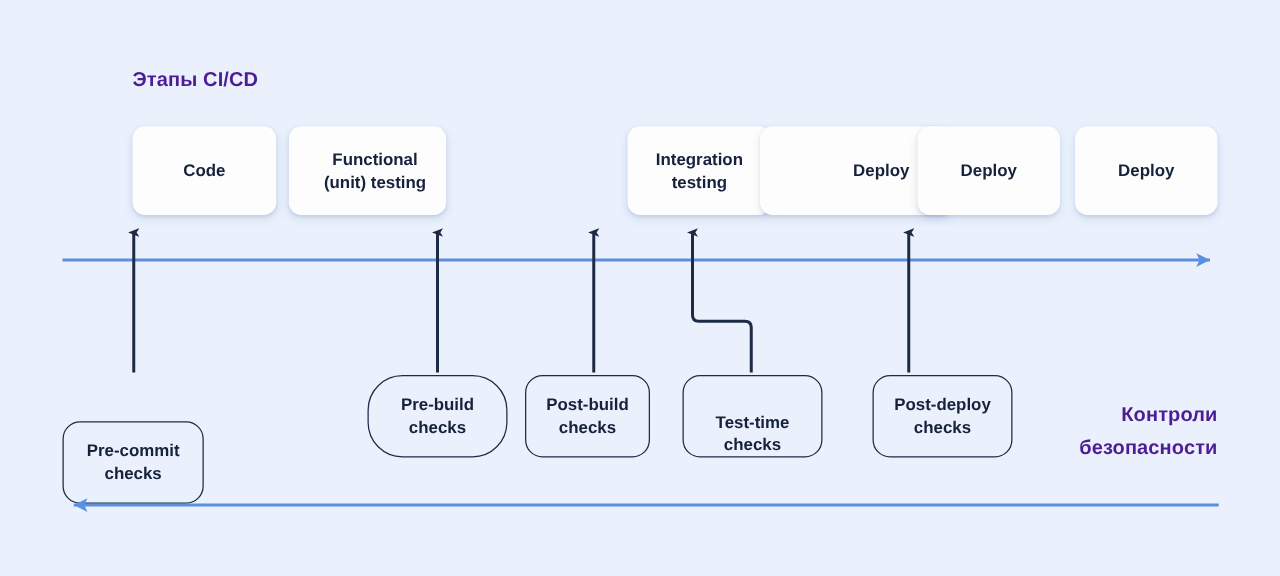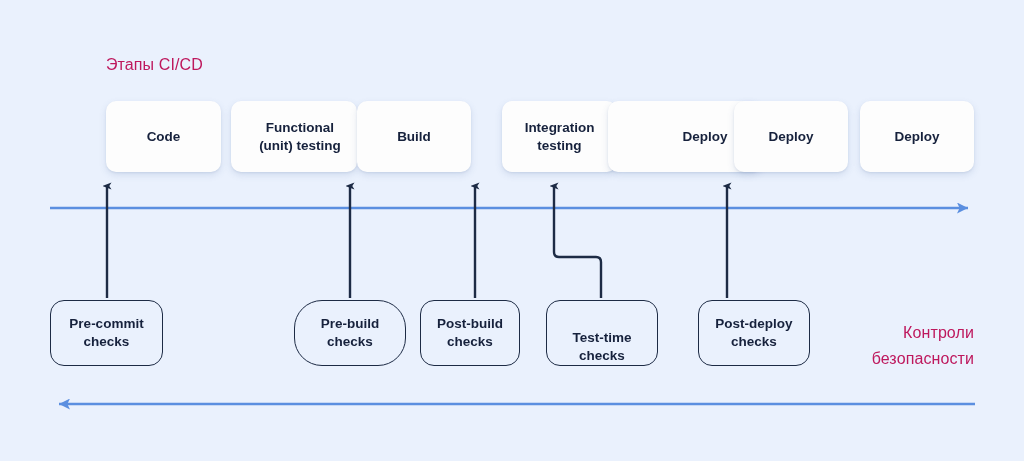--- a/index.html
+++ b/index.html
@@ -15,23 +15,23 @@
   }
   #canvas {
     position: relative;
     width: 1024px;
     height: 461px;
   }
 
   
   .caption {
     position: absolute;
-    color: #be185d;
+    color: #4c1d95;
     font-size: 16px;
-    font-weight: 400;
+    font-weight: 700;
     letter-spacing: .1px;
     white-space: pre-line;
   }
   #stages-caption {
     left: 106px;
     top: 56px;
   }
   #controls-caption {
     right: 50px;
     top: 320px;
@@ -102,38 +102,35 @@
   <div id="controls-caption" class="caption">Контроли
 безопасности</div>
 
   <div class="stage-box" style="left:106px;width:115px;">
     <span>Code</span>
   </div>
   <div class="stage-box" style="left:231px;width:114px;padding-left:12px;">
     <span>Functional
 (unit) testing</span>
   </div>
-  <div class="stage-box" style="left:357px;width:114px;">
-    <span>Build</span>
-  </div>
   <div class="stage-box" style="left:482px;width:115px;margin-left:20px;">
     <span>Integration
 testing</span>
   </div>
   <div class="stage-box" style="left:608px;width:114px;padding-left:40px;">
     <span>Deploy</span>
   </div>
   <div class="stage-box" style="left:734px;width:114px;">
     <span>Deploy</span>
   </div>
   <div class="stage-box" style="left:860px;width:114px;">
     <span>Deploy</span>
   </div>
 
-  <div class="control-box" style="left:50px;width:113px;">
+  <div class="control-box" style="left:50px;width:113px;margin-top:37px;">
     <span>Pre-commit
 checks</span>
   </div>
   <div class="control-box" style="left:294px;width:112px;border-radius:28px;">
     <span>Pre-build
 checks</span>
   </div>
   <div class="control-box" style="left:420px;width:100px;">
     <span>Post-build
 checks</span>

